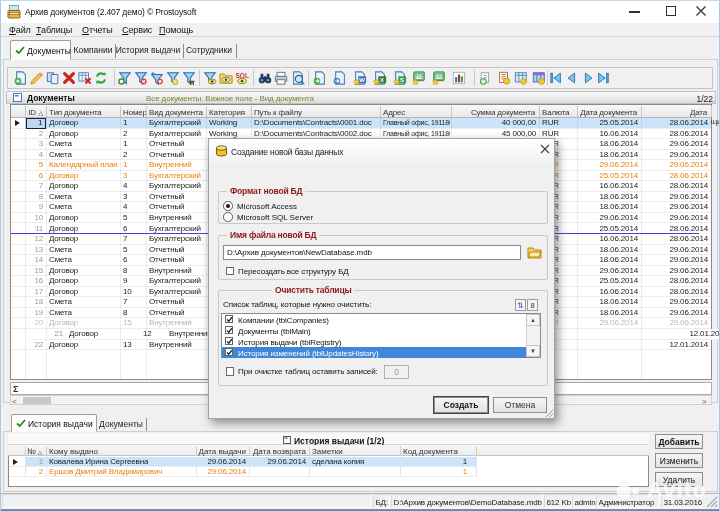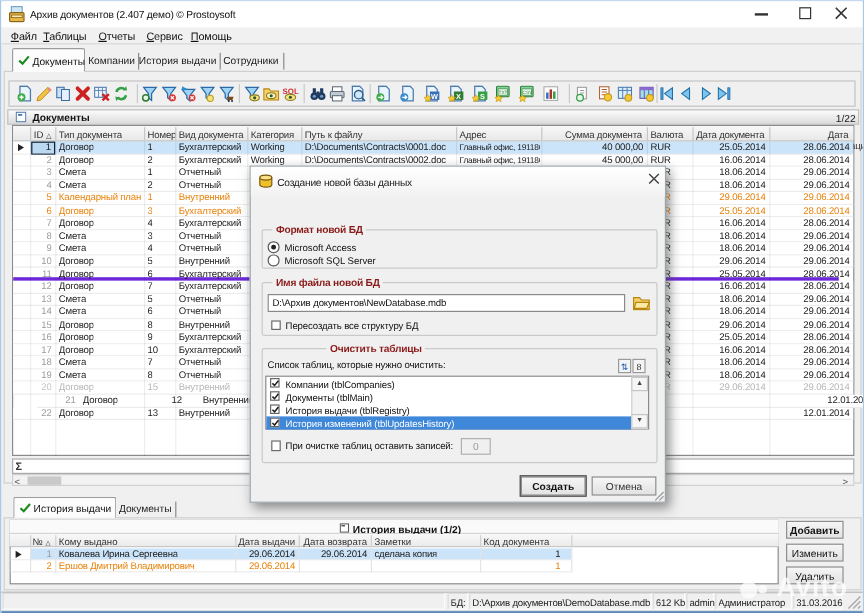--- a/index.html
+++ b/index.html
@@ -213,20 +213,21 @@
 <svg class="abs" style="left:594.5px;top:70px;" width="14" height="14" viewBox="0 0 16 16">
       <path d="M3,2.5 L3,13.5 L10.5,8 z" fill="#7cc4ec" stroke="#1d6fa8" stroke-width="1"></path>
       <rect x="12" y="2.5" width="2" height="11" fill="#4aa3e0" stroke="#1d6fa8" stroke-width="0.8"></rect>
     </svg>
 <div class="abs" style="left:5px;top:90px;width:710px;height:13px;background:linear-gradient(#fbfbfb,#dcdcdc);border:1px solid #c0c0c0;"></div>
 <svg class="abs" style="left:12px;top:92px;" width="9" height="9" viewBox="0 0 9 9">
       <rect x="0.5" y="0.5" width="8" height="8" fill="#fff" stroke="#4a7ab0"></rect>
       <rect x="2" y="2" width="3.5" height="1.5" fill="#4a7ab0"></rect>
     </svg>
 <div class="abs" style="left:26px;top:92px;font-size:8.5px;font-weight:bold;color:#111;">Документы</div>
+<div class="abs" style="left:145px;top:92.5px;font-size:8px;letter-spacing:-0.1px;color:#8a8136;">Все документы. Важное поле - Вид документа</div>
 <div class="abs" style="left:640px;top:92.5px;width:72px;font-size:8.5px;color:#222;text-align:right;">1/22</div>
 <div class="abs" style="left:9px;top:103px;width:702px;height:276px;background:#fff;border:1px solid #8a8a8a;"></div>
 <div class="abs" style="left:10px;top:104px;width:700px;height:13px;background:linear-gradient(#f8f8f8,#e8e8e8);border-bottom:1px solid #b5b5b5;"></div>
 <div class="abs" style="left:24px;top:106.5px;width:18px;font-size:8px;color:#333;text-align:right;">ID <span style="font-size:6px;">△</span></div>
 <div class="abs" style="left:48px;top:106.5px;font-size:8px;letter-spacing:-0.15px;color:#333;white-space:nowrap;">Тип документа</div>
 <div class="abs" style="left:122px;top:106.5px;font-size:8px;letter-spacing:-0.15px;color:#333;white-space:nowrap;">Номер</div>
 <div class="abs" style="left:148px;top:106.5px;font-size:8px;letter-spacing:-0.15px;color:#333;white-space:nowrap;">Вид документа</div>
 <div class="abs" style="left:208px;top:106.5px;font-size:8px;letter-spacing:-0.15px;color:#333;white-space:nowrap;">Категория</div>
 <div class="abs" style="left:253px;top:106.5px;font-size:8px;letter-spacing:-0.15px;color:#333;white-space:nowrap;">Путь к файлу</div>
 <div class="abs" style="left:382px;top:106.5px;font-size:8px;letter-spacing:-0.15px;color:#333;white-space:nowrap;">Адрес</div>
@@ -341,21 +342,21 @@
     </div>
 <div class="gr abs" style="left:10px;top:211.95px;width:700px;height:10.55px;background:#fff;border-bottom:1px solid #ececec;">
       <span style="top:0px;left:14px;width:18px;text-align:right;color:#9c9c9c;">10</span>
       <span style="top:0px;left:38px;max-width:70px;color:#1c1c1c;">Договор</span>
       <span style="top:0px;left:112px;max-width:22px;color:#1c1c1c;">5</span>
       <span style="top:0px;left:138px;max-width:56px;color:#1c1c1c;">Внутренний</span>
       <span style="top:0px;left:531px;max-width:34px;color:#1c1c1c;">RUR</span>
       <span style="top:0px;left:566px;width:61px;text-align:right;color:#1c1c1c;">29.06.2014</span>
       <span style="top:0px;left:630px;width:67px;text-align:right;color:#1c1c1c;">29.06.2014</span>
     </div>
-<div class="gr abs" style="left:10px;top:222.50px;width:688px;height:10.55px;background:#fff;border-bottom:3px solid #6d28d9;">
+<div class="gr abs" style="left:10px;top:222.50px;width:688px;height:10.55px;background:#fff;border-bottom:1px solid #6d28d9;">
       <span style="top:0px;left:14px;width:18px;text-align:right;color:#9c9c9c;">11</span>
       <span style="top:0px;left:38px;max-width:70px;color:#1c1c1c;">Договор</span>
       <span style="top:0px;left:112px;max-width:22px;color:#1c1c1c;">6</span>
       <span style="top:0px;left:138px;max-width:56px;color:#1c1c1c;">Бухгалтерский</span>
       <span style="top:0px;left:531px;max-width:34px;color:#1c1c1c;">RUR</span>
       <span style="top:0px;left:566px;width:61px;text-align:right;color:#1c1c1c;">25.05.2014</span>
       <span style="top:0px;left:630px;width:67px;text-align:right;color:#1c1c1c;">28.06.2014</span>
     </div>
 <div class="gr abs" style="left:10px;top:233.05px;width:700px;height:10.55px;background:#fff;border-bottom:1px solid #ececec;">
       <span style="top:0px;left:14px;width:18px;text-align:right;color:#9c9c9c;">12</span>

